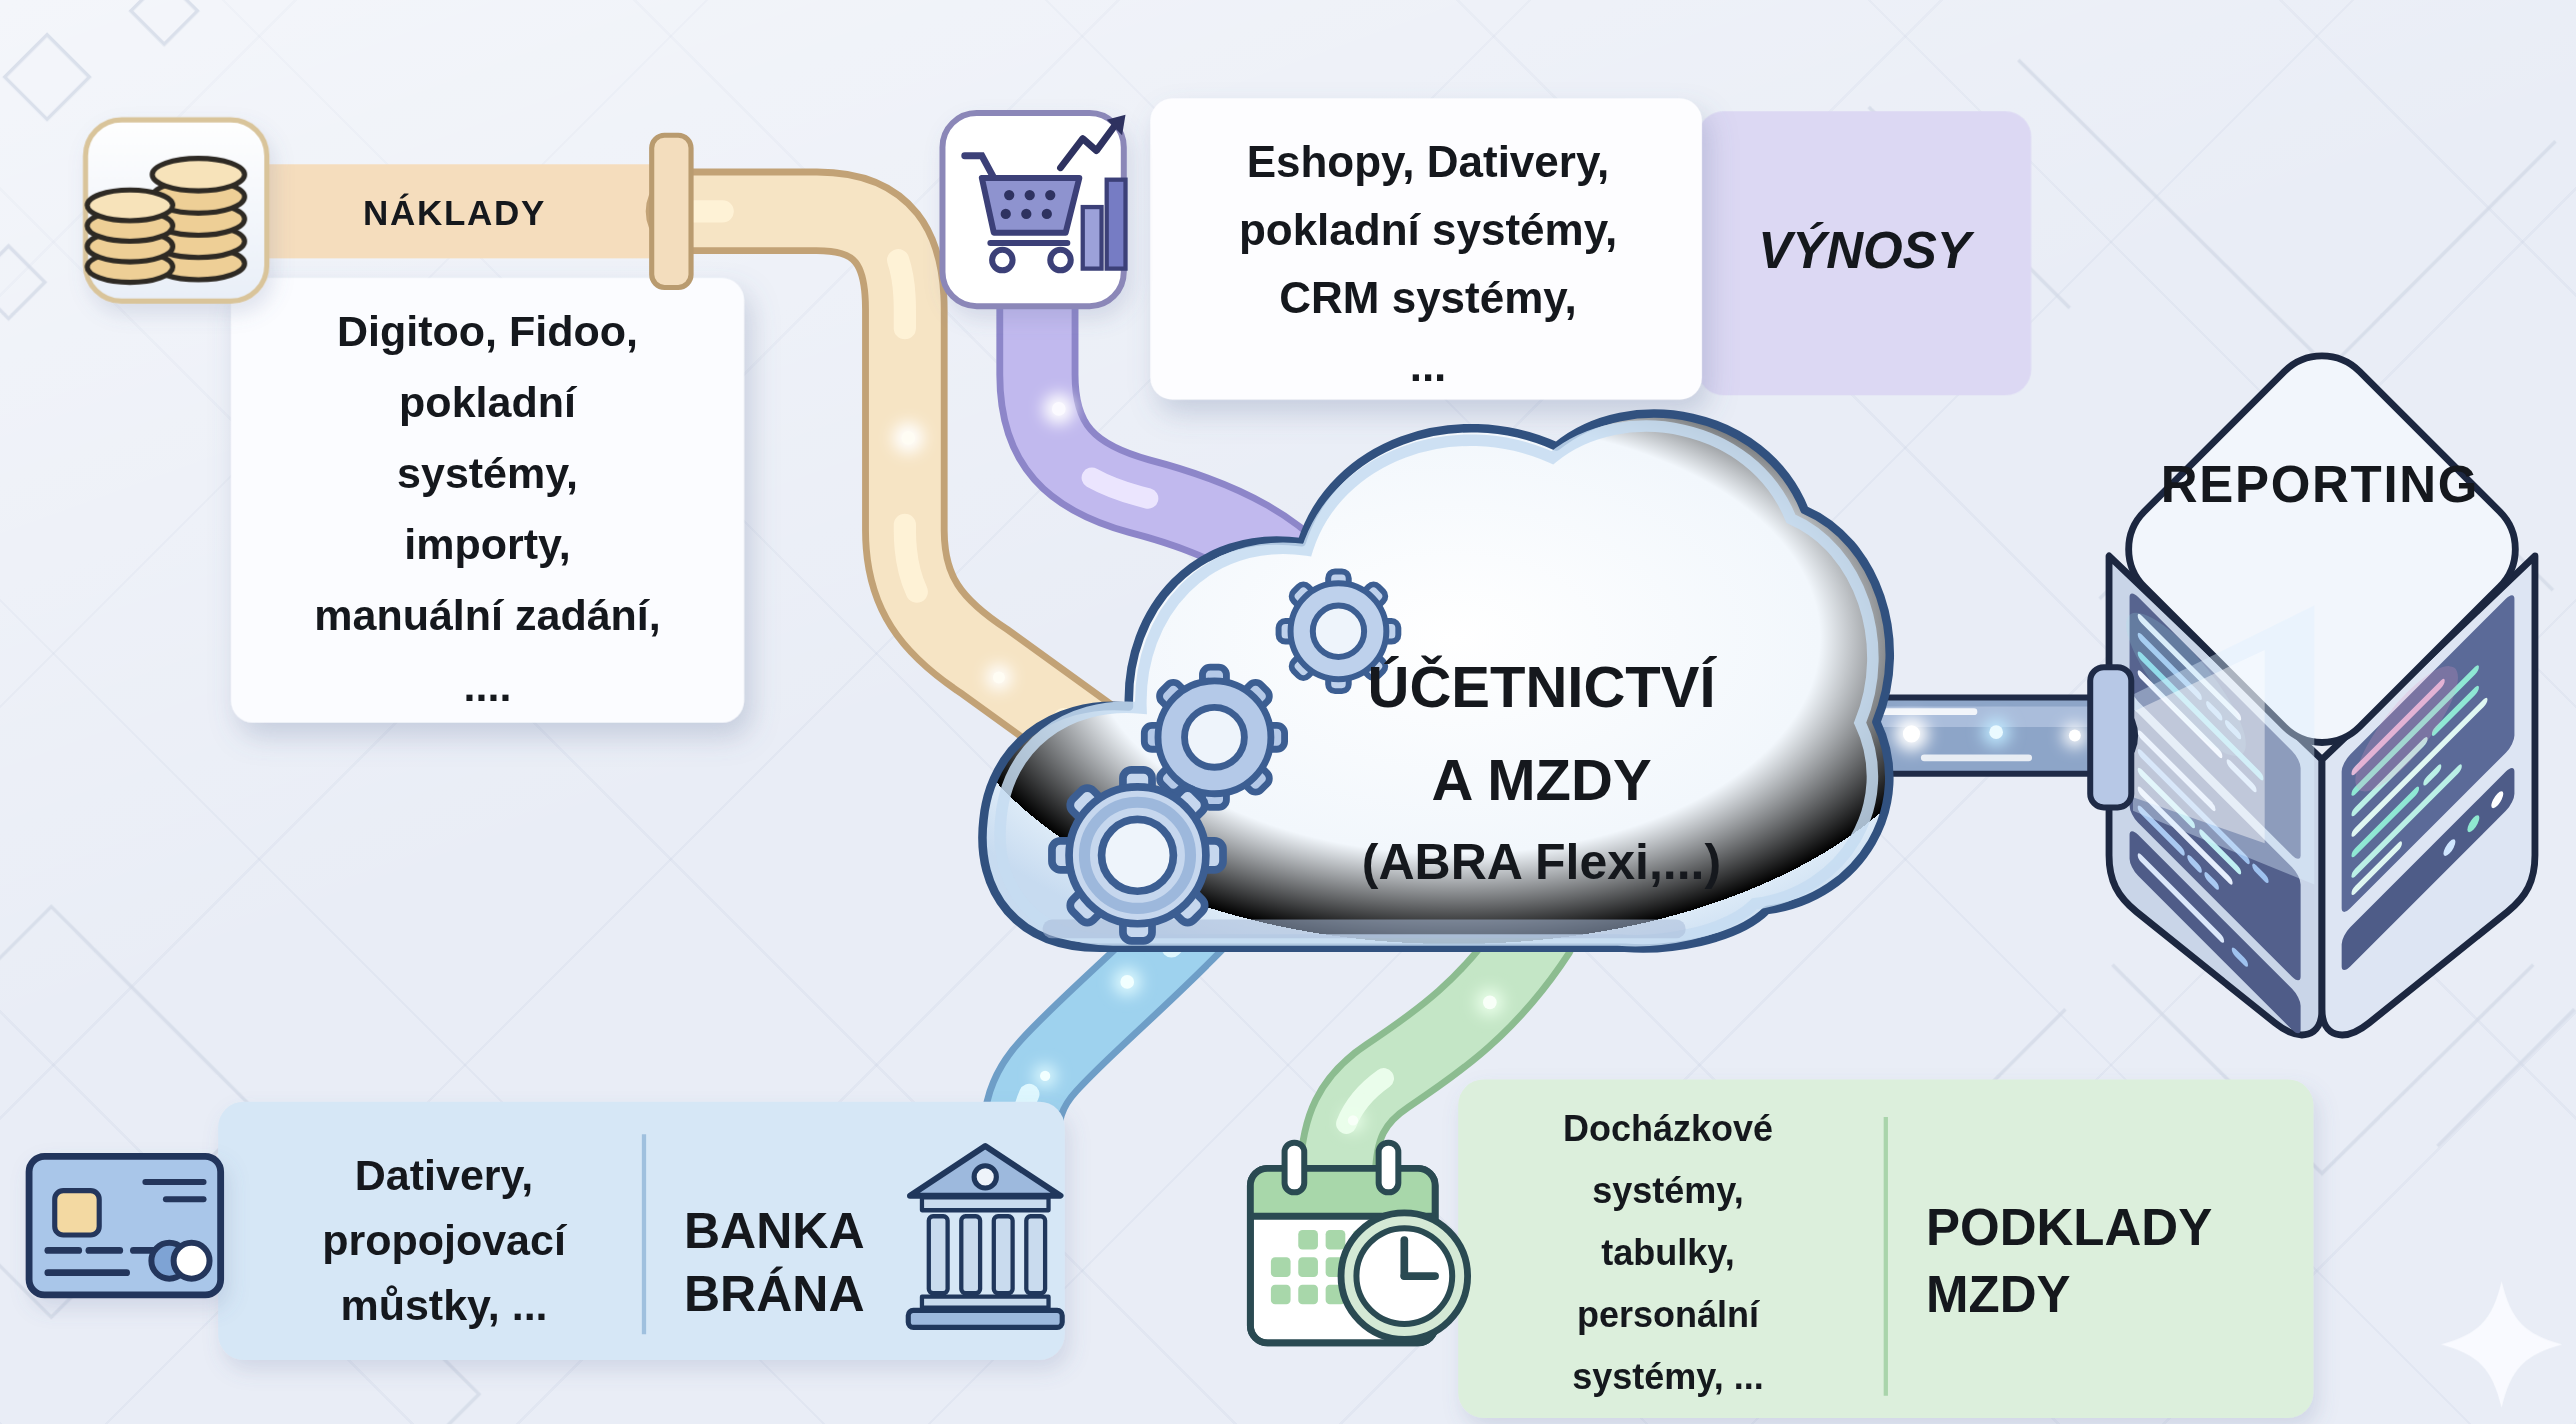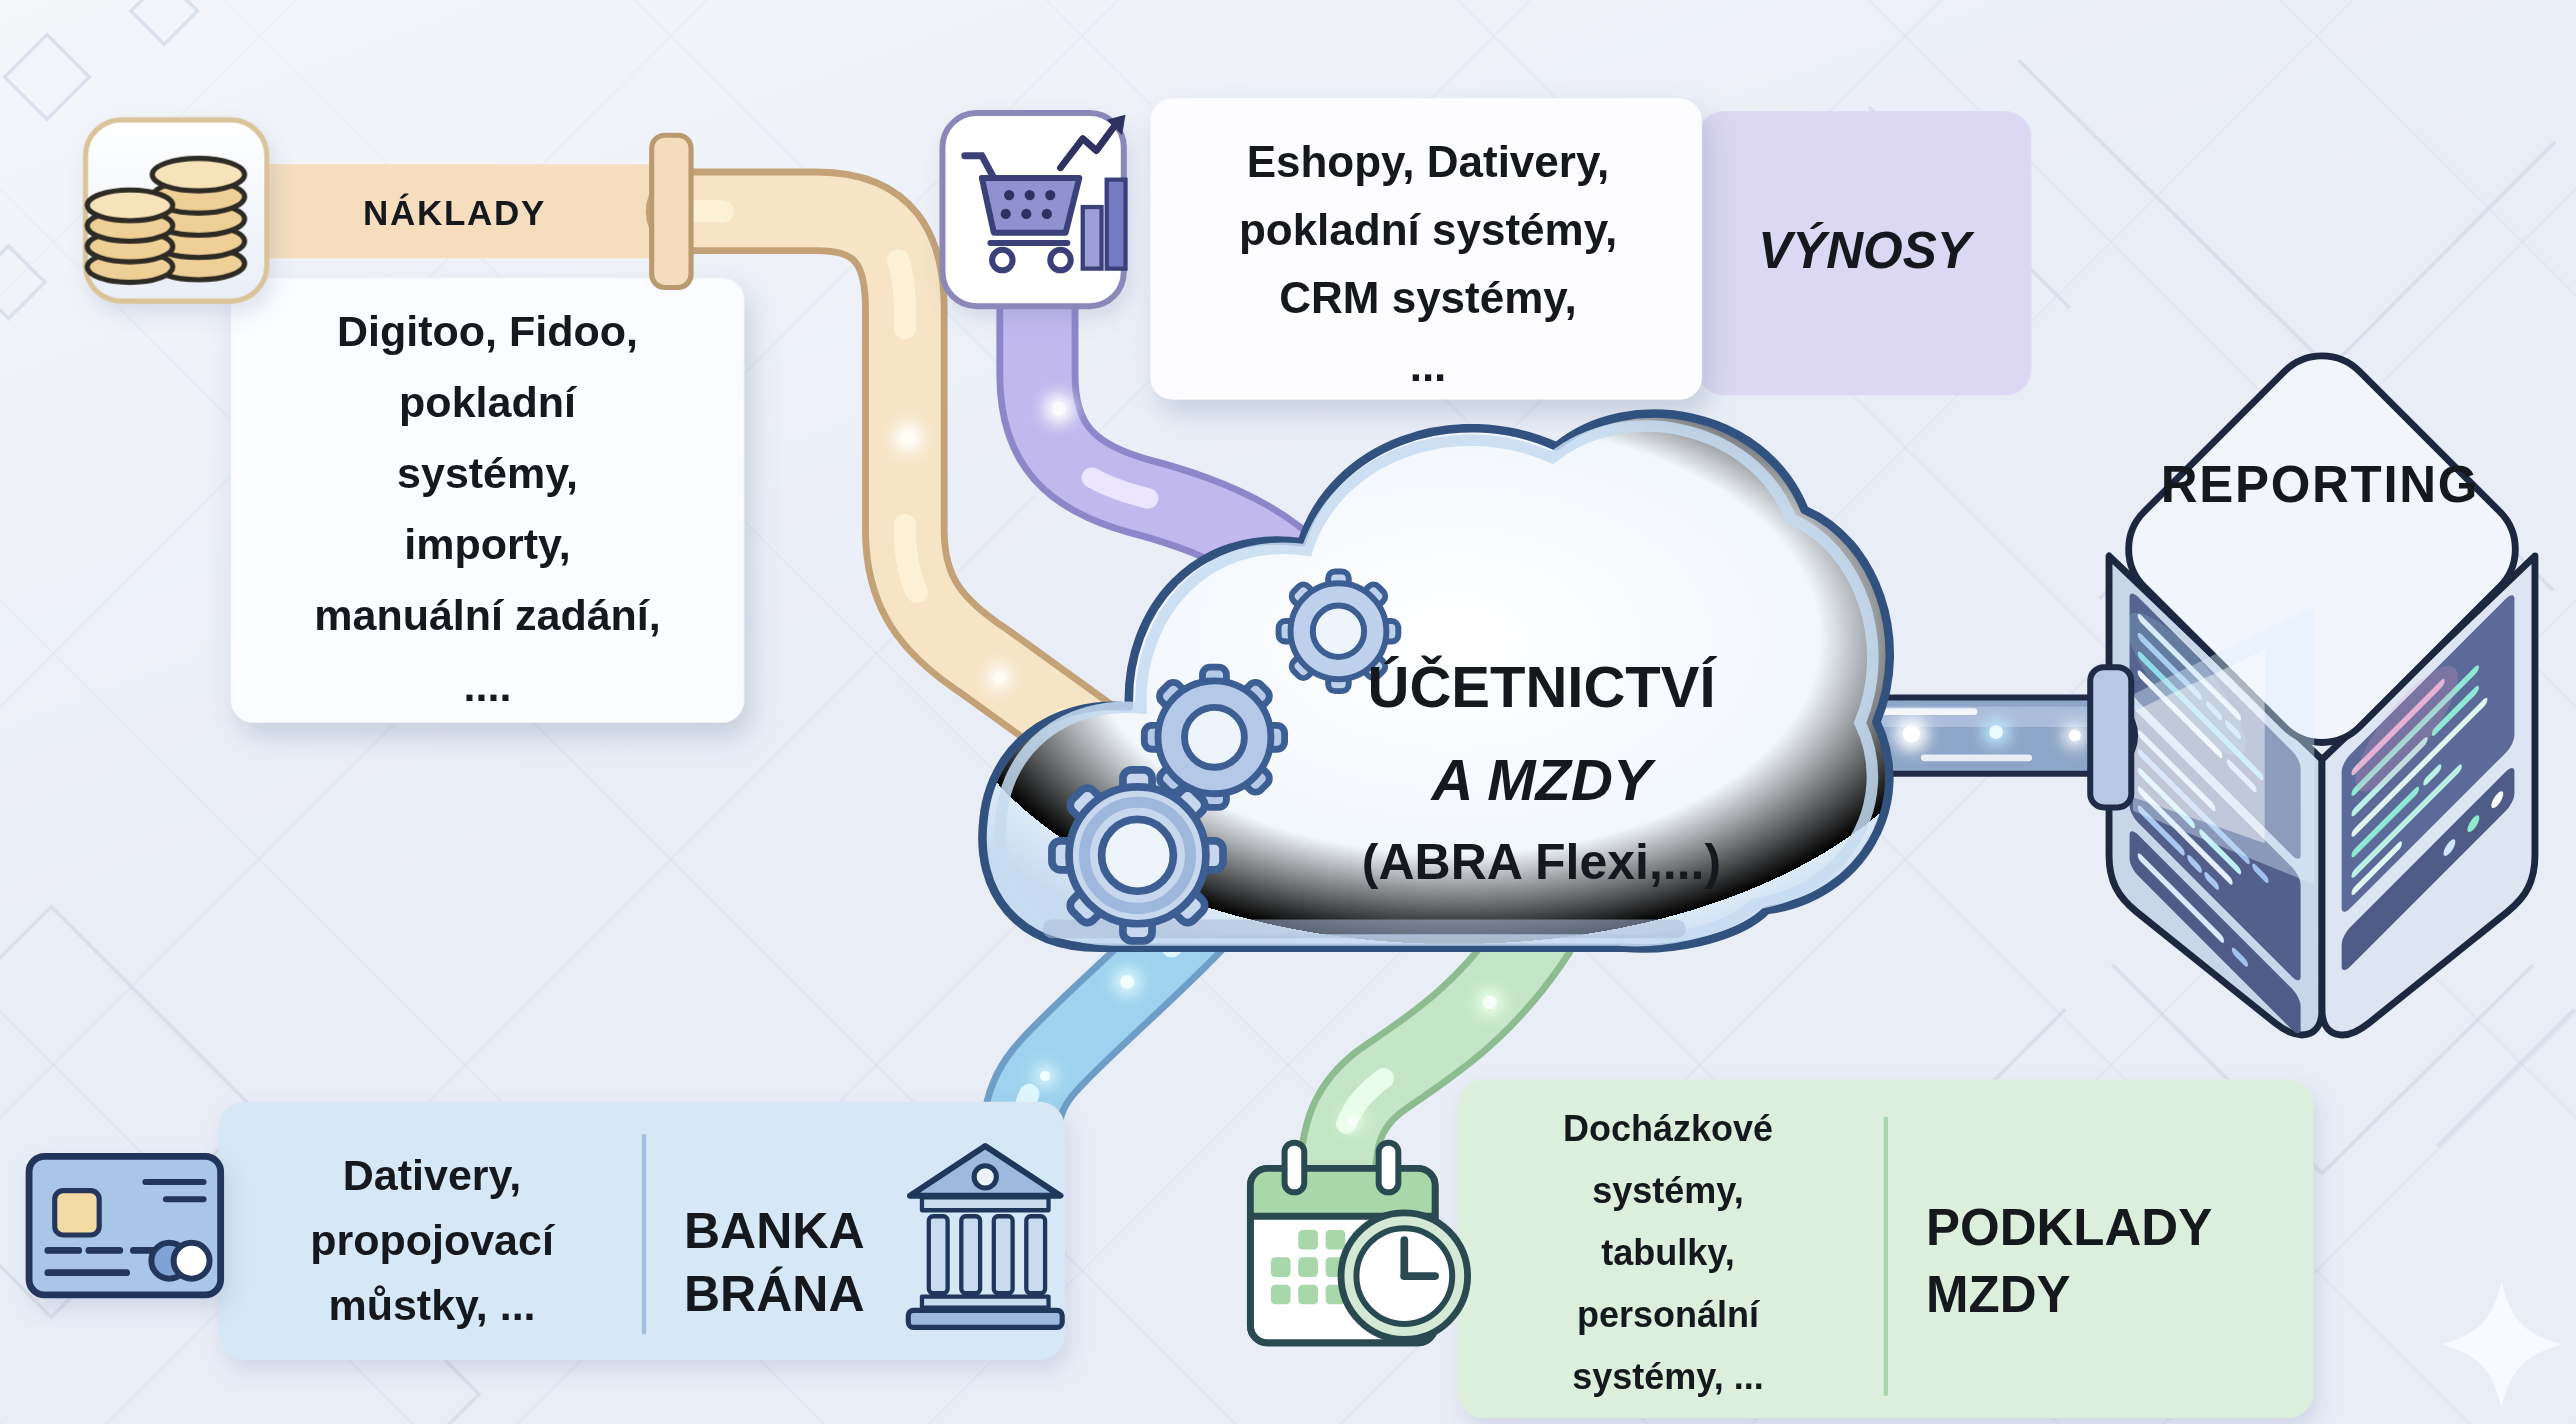--- a/index.html
+++ b/index.html
@@ -340,26 +340,26 @@
 <div class="t center lines" style="left:1167px;top:128px;width:522px;font-size:44px;line-height:68px;">
       <div>Eshopy, Dativery,</div>
       <div>pokladní systémy,</div>
       <div>CRM systémy,</div>
       <div>...</div>
     </div>
 
 <div class="t bold center" style="left:1702px;top:221px;width:325px;font-size:51px;font-style:italic;">VÝNOSY</div>
 
 <div class="t bold center" style="left:1274px;top:653px;width:535px;font-size:58px;">ÚČETNICTVÍ</div>
-<div class="t bold center" style="left:1274px;top:746px;width:535px;font-size:58px;font-style:italic;">A MZDY</div>
+<div class="t bold center" style="left:1274px;top:746px;width:535px;font-size:58px;">A MZDY</div>
 <div class="t center" style="left:1274px;top:833px;width:535px;font-size:50px;">(ABRA Flexi,...)</div>
 
 <div class="t bold center" style="left:2106px;top:455px;width:428px;font-size:51px;letter-spacing:1.7px;">REPORTING</div>
 
-<div class="t center lines" style="left:248px;top:1143px;width:368px;font-size:43px;line-height:65px;">
+<div class="t center lines" style="left:260px;top:1143px;width:368px;font-size:43px;line-height:65px;">
       <div>Dativery,</div>
       <div>propojovací</div>
       <div>můstky, ...</div>
     </div>
 <div class="t bold prelines" style="left:684px;top:1179px;width:248px;font-size:50px;line-height:63px;margin-top:21px;">BANKA
 BRÁNA</div>
 
 <div class="t center lines" style="left:1480px;top:1098px;width:376px;font-size:36px;line-height:62px;text-align:center;">
       <div>Docházkové</div>
       <div>systémy,</div>

